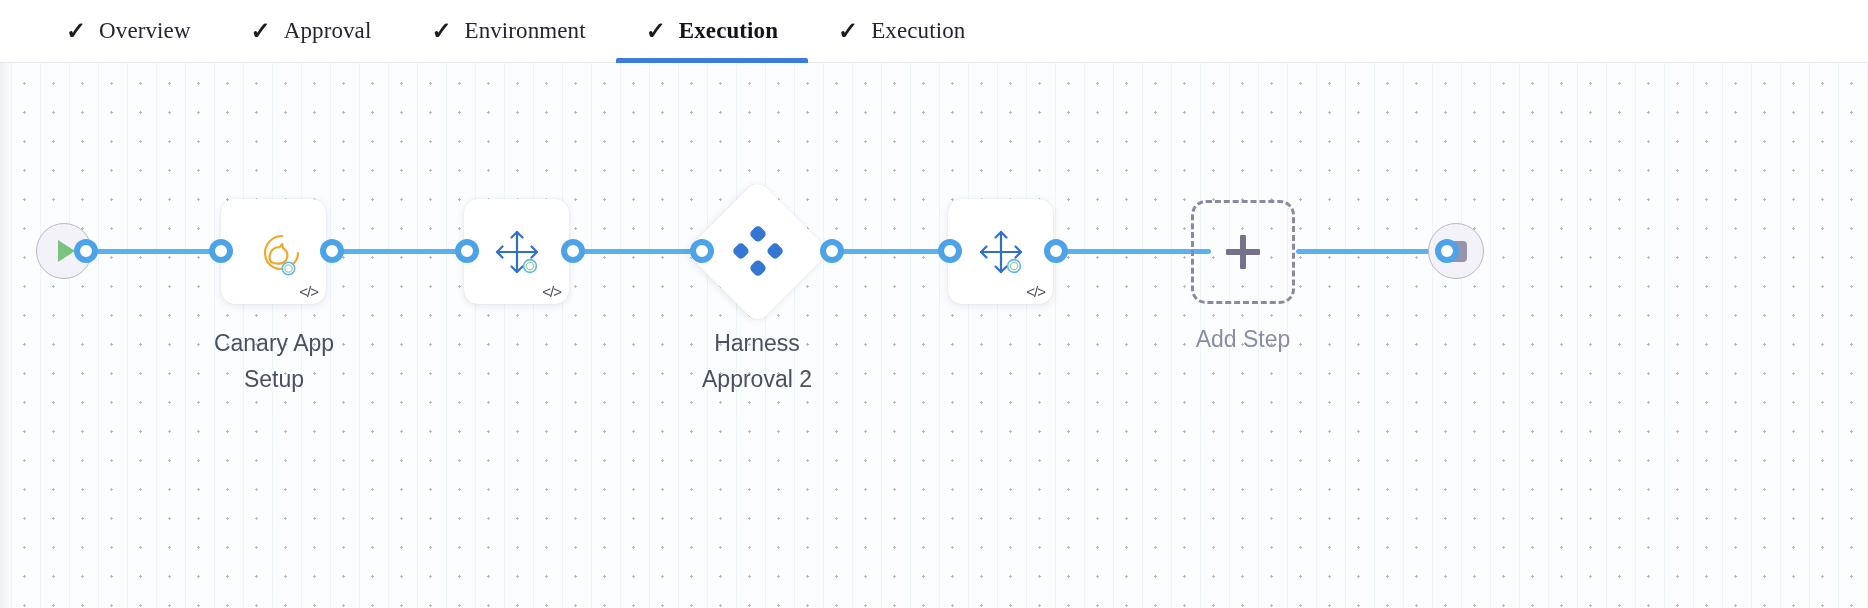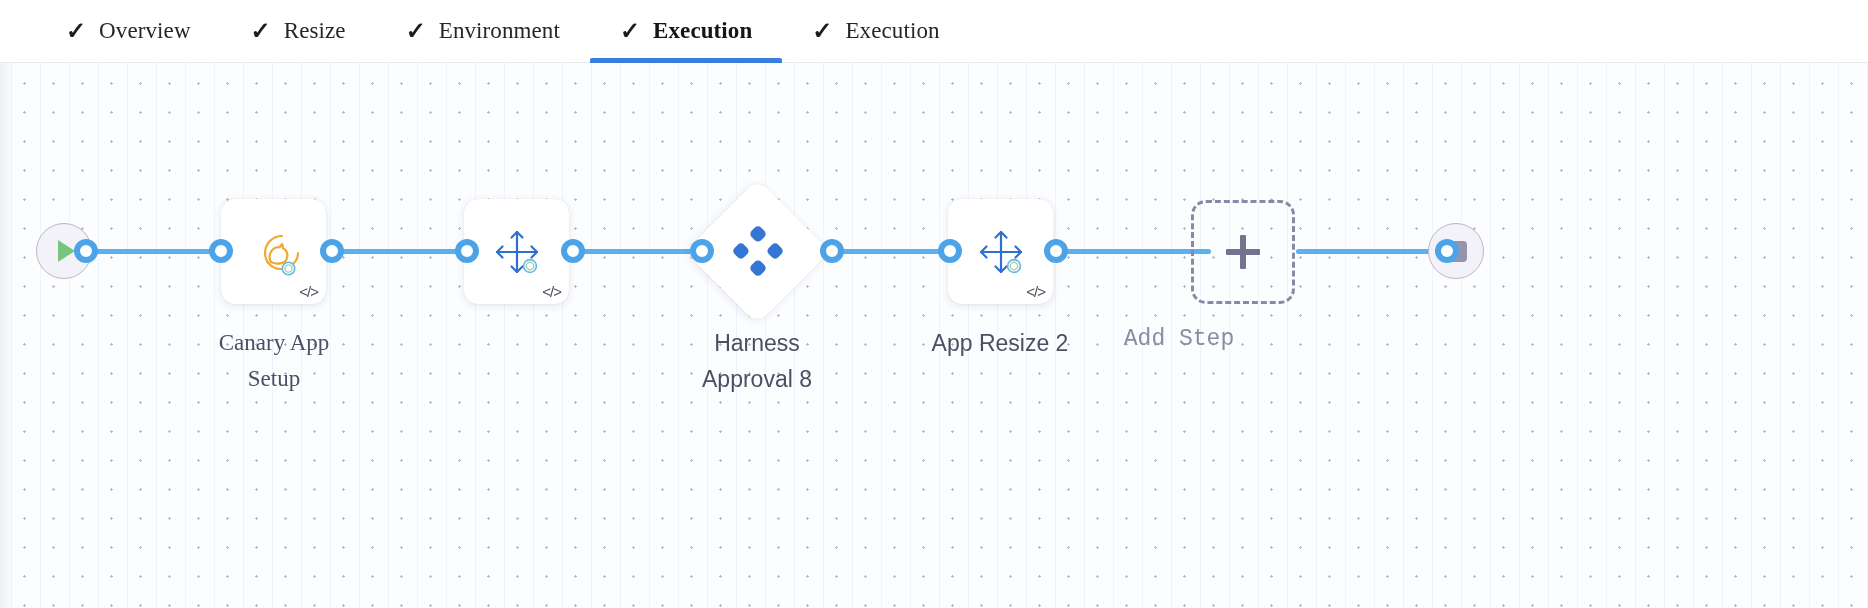--- a/index.html
+++ b/index.html
@@ -215,21 +215,21 @@
 </head>
 <body>
 
 <div class="tabbar">
   <div class="tab">
     <span class="check">✓</span>
     <span class="tab-label">Overview</span>
   </div>
   <div class="tab">
     <span class="check">✓</span>
-    <span class="tab-label">Resize</span>
+    <span class="tab-label">Approval</span>
   </div>
   <div class="tab">
     <span class="check">✓</span>
     <span class="tab-label">Environment</span>
   </div>
   <div class="tab active">
     <span class="check">✓</span>
     <span class="tab-label">Execution</span>
   </div>
   <div class="tab">
@@ -260,21 +260,21 @@
         <path d="M25 38c-1.5-2.6-1.9-6.3-.4-9.4 1.7-3.6 5.3-5.6 9-5.3l2.6-3.3.9 4.2c2.6 1.4 4.2 4 4.3 6.9.1 3.6-2.2 6.8-5.7 8" stroke="#f0a830" stroke-width="2.2" stroke-linecap="round" stroke-linejoin="round"></path>
         <path d="M35.6 39.1c-3.6 1-7.7.3-10.6-1.1" stroke="#f0a830" stroke-width="2.2" stroke-linecap="round"></path>
         <circle cx="42.5" cy="44.5" r="6.2" stroke="#63b6e8" stroke-width="1.6" fill="#ffffff"></circle>
         <circle cx="42.5" cy="44.5" r="3.6" stroke="#9fd3a0" stroke-width="1.4" fill="none"></circle>
       </svg>
     </span>
     <span class="code-badge">&lt;/&gt;</span>
   </div>
   <div class="port" style="left:209px;"></div>
   <div class="port" style="left:320px;"></div>
-  <div class="node-label" style="left:179px;font-family:Liberation Serif, serif;">Canary App
+  <div class="node-label" style="left:179px;">Canary App
 Setup</div>
 
   <div class="step" style="left:464px;">
     <span class="glyph">
       <svg width="56" height="56" viewBox="0 0 56 56" fill="none">
         <g stroke="#2f6fd0" stroke-width="2.2" stroke-linecap="round" stroke-linejoin="round">
           <path d="M28 8v40M8 28h40"></path>
           <path d="M22.5 13.5L28 8l5.5 5.5"></path>
           <path d="M22.5 42.5L28 48l5.5-5.5"></path>
           <path d="M13.5 22.5L8 28l5.5 5.5"></path>
@@ -296,45 +296,44 @@
         <rect x="20.3" y="3.2" width="13.4" height="13.4" rx="4.4" transform="rotate(45 27 9.9)"></rect>
         <rect x="3.2" y="20.3" width="13.4" height="13.4" rx="4.4" transform="rotate(45 9.9 27)"></rect>
         <rect x="37.4" y="20.3" width="13.4" height="13.4" rx="4.4" transform="rotate(45 44.1 27)"></rect>
         <rect x="20.3" y="37.4" width="13.4" height="13.4" rx="4.4" transform="rotate(45 27 44.1)"></rect>
       </g>
     </svg>
   </div>
   <div class="port" style="left:690px;"></div>
   <div class="port" style="left:820px;"></div>
   <div class="node-label" style="left:662px;">Harness
-Approval 8</div>
+Approval 2</div>
 
   <div class="step" style="left:948px;">
     <span class="glyph">
       <svg width="56" height="56" viewBox="0 0 56 56" fill="none">
         <g stroke="#2f6fd0" stroke-width="2.2" stroke-linecap="round" stroke-linejoin="round">
           <path d="M28 8v40M8 28h40"></path>
           <path d="M22.5 13.5L28 8l5.5 5.5"></path>
           <path d="M22.5 42.5L28 48l5.5-5.5"></path>
           <path d="M13.5 22.5L8 28l5.5 5.5"></path>
           <path d="M42.5 22.5L48 28l-5.5 5.5"></path>
         </g>
         <circle cx="41" cy="42" r="6.4" stroke="#63b6e8" stroke-width="1.6" fill="#ffffff"></circle>
         <circle cx="41" cy="42" r="3.7" stroke="#9fd3a0" stroke-width="1.4" fill="none"></circle>
       </svg>
     </span>
     <span class="code-badge">&lt;/&gt;</span>
   </div>
   <div class="port" style="left:938px;"></div>
   <div class="port" style="left:1044px;"></div>
-  <div class="node-label" style="left:905px;">App Resize 2</div>
 
   <div class="addstep" style="left:1191px;">
     <span class="plus"></span>
   </div>
-  <div class="node-label muted" style="left:1084px;font-family:Liberation Mono, monospace;">Add Step</div>
+  <div class="node-label muted" style="left:1148px;">Add Step</div>
 
   <div class="port" style="left:1435px;"></div>
   <div class="terminal" style="left:1428px;">
     <span class="stop-sq"></span>
   </div>
 
 </div>
 
 </body></html>

